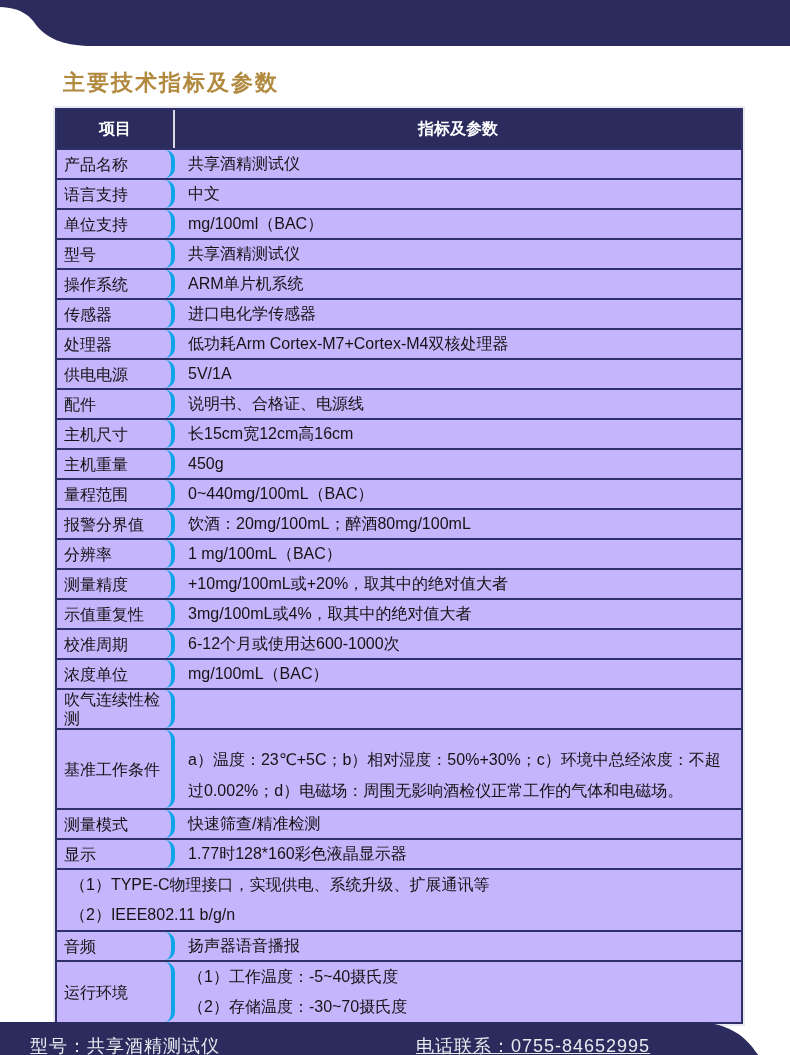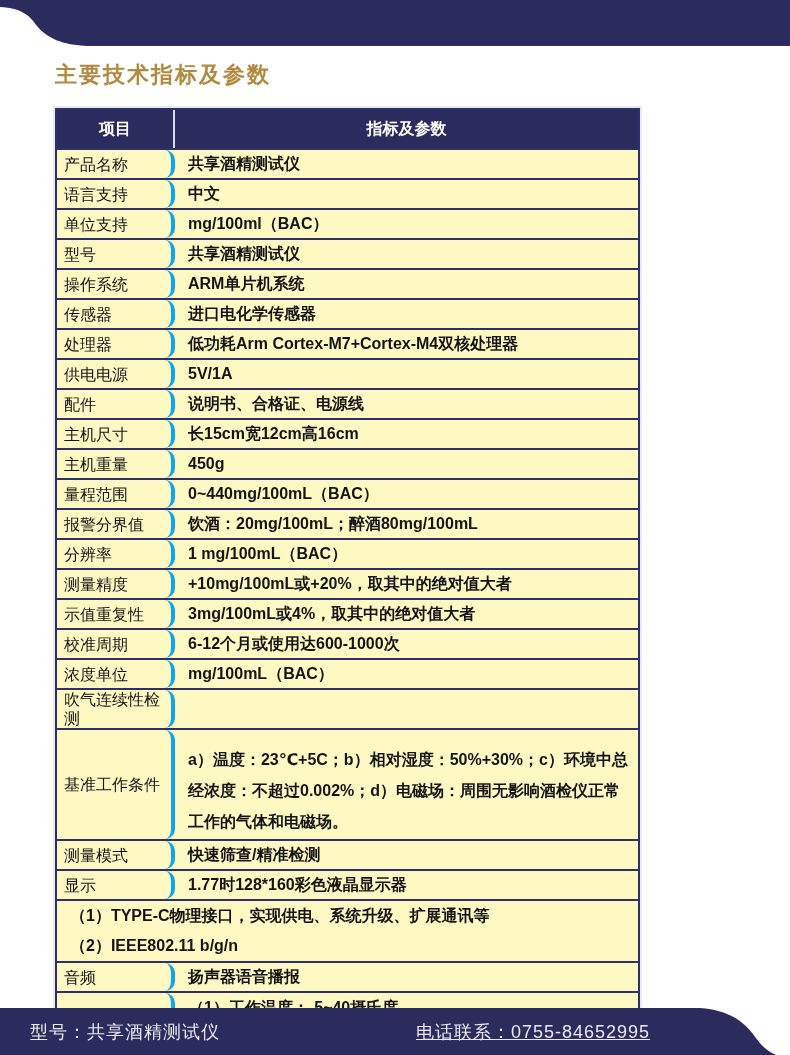--- a/index.html
+++ b/index.html
@@ -16,35 +16,35 @@
   }
   .top-swoosh {
     position: absolute;
     top: 0; left: 0;
     width: 790px; height: 48px;
   }
   .page-title {
     position: absolute;
     left: 55px;
     top: 60px;
-    margin: 0;
+    margin: 8px;
     font-size: 22px;
     font-weight: 900;
     letter-spacing: 2px;
     color: #b1893f;
   }
   .spec-table {
     position: absolute;
     left: 55px;
     top: 108px;
-    width: 585px;
+    width: 688px;
     border: 2px solid #2e3067;
     box-sizing: border-box;
     box-shadow: 0 0 0 2px #e9e9f1;
-    background: #fef9c3;
+    background: #c4b5fd;
   }
   .thead {
     display: flex;
     background: #2b2b5e;
     color: #ffffff;
     font-weight: bold;
     font-size: 16px;
     height: 38px;
     align-items: stretch;
   }
@@ -79,32 +79,31 @@
     flex: 0 0 118px;
     border-right: 4px solid #0ea5e9;
     padding: 0 2px 0 7px;
     line-height: 19px;
     border-radius: 10px;
   }
   .cell-value {
     flex: 1;
     padding: 0 10px 0 13px;
     line-height: 28px;
-    font-weight: bold;
   }
   .cell-value.wrap {
     line-height: 31px;
     padding-top: 14px;
     padding-bottom: 2px;
   }
   .vline { line-height: 30px; }
   .bottom-bar {
     position: absolute;
     left: 0; bottom: 0;
-    width: 790px; height: 47px;
+    width: 790px; height: 33px;
   }
   .bottom-bar svg {
     position: absolute;
     left: 0; top: 0;
   }
   .footer-text {
     position: absolute;
     color: #e9e9f0;
     font-size: 18px;
     letter-spacing: 1px;

